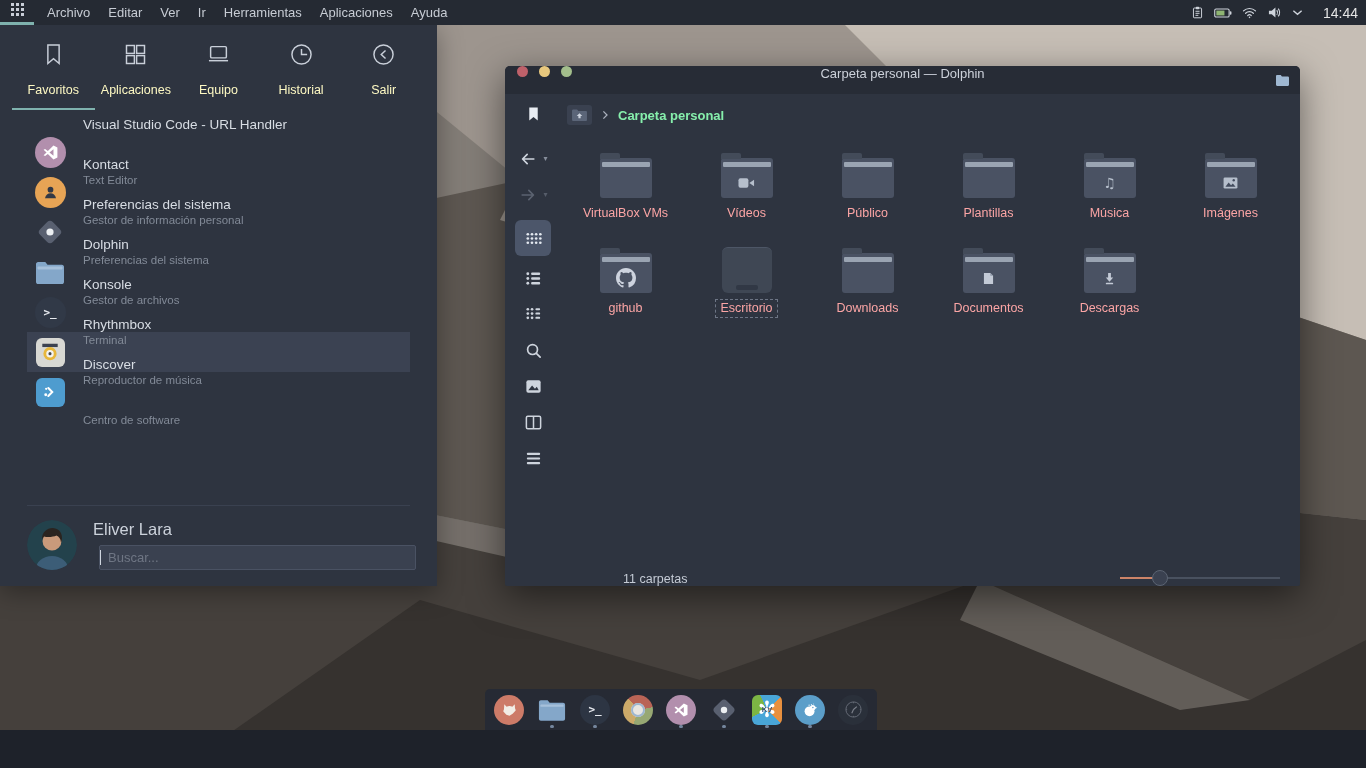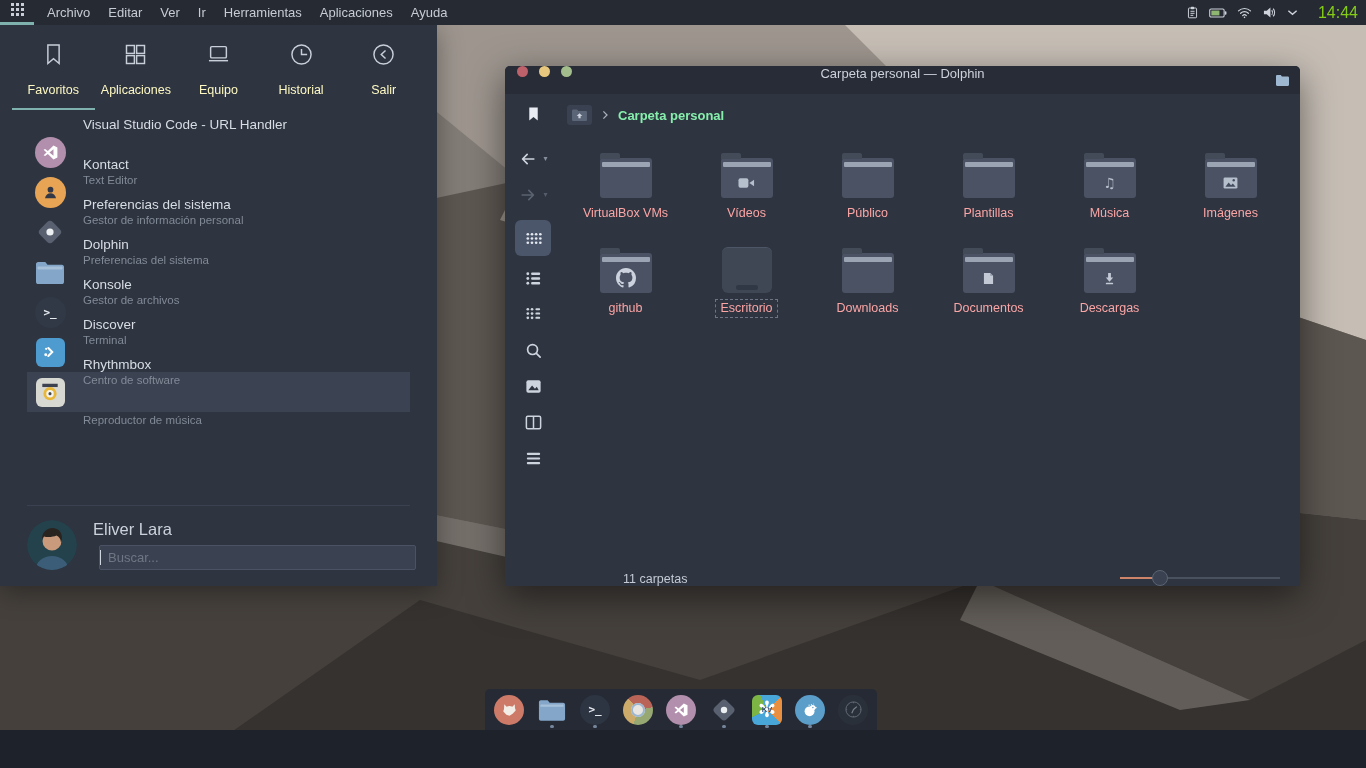--- a/index.html
+++ b/index.html
@@ -13,21 +13,21 @@
 
   
   .topbar{position:absolute;left:0;top:0;width:1366px;height:25px;background:#252a33;z-index:50;
     display:flex;align-items:stretch;}
   .launcher-btn{width:34px;display:flex;align-items:center;justify-content:center;box-sizing:border-box;
     border-bottom:3px solid var(--accent-teal,#7fb2ae);}
   .menubar{display:flex;gap:18px;margin-left:13px;align-items:center;}
   .menu-item{font-size:13px;color:#c7ccd4;line-height:25px;white-space:nowrap;}
   .tray{margin-left:auto;display:flex;align-items:center;gap:10px;padding-right:8px;}
   .tray-ic{display:flex;align-items:center;}
-  .clock{font-size:16px;color:#84cc16;margin-left:10px;}
+  .clock{font-size:14px;color:#e5e5e5;margin-left:10px;}
 
   
   .launcher{position:absolute;left:0;top:25px;width:437px;height:561px;background:#2e3440;z-index:30;
     display:flex;flex-direction:column;box-shadow:0 6px 24px rgba(0,0,0,.35);}
   .tabs{display:flex;padding:16px 12px 0;}
   .tab{flex:1;display:flex;flex-direction:column;align-items:center;gap:11px;padding-bottom:13px;color:#c9cfd9;}
   .tab.is-active{box-shadow:inset 0 -2px 0 var(--accent-teal,#7fb2ae);}
   .tab-label{font-size:12.5px;color:#fef9c3;}
   .apps{margin-top:22px;}
   .app-item{display:flex;align-items:center;gap:17px;height:40px;margin:0 27px;padding-left:7px;}
@@ -294,49 +294,49 @@
           <span class="app-ic" data-name="app-konsole-icon">
             <span class="badge round" style="background:#313947">
               <span class="prompt">&gt;_</span>
             </span>
           </span>
           <span class="app-txt">
             <span class="app-title" data-name="app-title">Konsole</span>
             <span class="app-desc" data-name="app-description">Terminal</span>
           </span>
         </div>
-        <div class="app-item" data-name="app-list-item-discover">
-          <span class="app-ic" data-name="app-discover-icon">
-            <span class="badge sq" style="background:#4e9ccf">
-              <svg viewBox="0 0 16 16" width="18" height="18">
-                <path d="M6.5 4.5 10 8l-3.5 3.5" stroke="#fff" stroke-width="1.8" fill="none" stroke-linecap="round"></path>
-                <circle cx="4.6" cy="5.2" r="1" fill="#fff"></circle>
-                <circle cx="4.2" cy="10.4" r="1.3" fill="#fff"></circle>
-              </svg>
-            </span>
-          </span>
-          <span class="app-txt">
-            <span class="app-title" data-name="app-title">Discover</span>
-            <span class="app-desc" data-name="app-description">Centro de software</span>
-          </span>
-        </div>
         <div class="app-item is-active" data-name="app-list-item-rhythmbox">
           <span class="app-ic" data-name="app-rhythmbox-icon">
             <span class="badge sq" style="background:#d8d8d3">
               <svg viewBox="0 0 20 20" width="22" height="22">
                 <rect x="3" y="2.5" width="14" height="3" fill="#3c4250"></rect>
                 <circle cx="10" cy="11.5" r="6" fill="#e8b73a"></circle>
                 <circle cx="10" cy="11.5" r="3.4" fill="#f4f4f2"></circle>
                 <circle cx="10" cy="11.5" r="1.4" fill="#4a4a47"></circle>
               </svg>
             </span>
           </span>
           <span class="app-txt">
             <span class="app-title" data-name="app-title">Rhythmbox</span>
             <span class="app-desc" data-name="app-description">Reproductor de música</span>
+          </span>
+        </div>
+        <div class="app-item" data-name="app-list-item-discover">
+          <span class="app-ic" data-name="app-discover-icon">
+            <span class="badge sq" style="background:#4e9ccf">
+              <svg viewBox="0 0 16 16" width="18" height="18">
+                <path d="M6.5 4.5 10 8l-3.5 3.5" stroke="#fff" stroke-width="1.8" fill="none" stroke-linecap="round"></path>
+                <circle cx="4.6" cy="5.2" r="1" fill="#fff"></circle>
+                <circle cx="4.2" cy="10.4" r="1.3" fill="#fff"></circle>
+              </svg>
+            </span>
+          </span>
+          <span class="app-txt">
+            <span class="app-title" data-name="app-title">Discover</span>
+            <span class="app-desc" data-name="app-description">Centro de software</span>
           </span>
         </div>
       </div>
     <div class="user" data-name="user-area">
       <span class="avatar" data-name="user-avatar">
         <svg viewBox="0 0 50 50" width="50" height="50">
           <circle cx="25" cy="25" r="25" fill="#23424c"></circle>
           <ellipse cx="25" cy="49" rx="16" ry="13" fill="#3c5d77"></ellipse>
           <circle cx="25" cy="21" r="9.5" fill="#c99a7b"></circle>
           <path d="M15 19c0-7 5-11 10.5-11 5 0 9.5 3.5 9.5 10 0 2-.4 3.5-1 4.5-.5-4-2-6-4.5-7-3 1.5-9 2-12.5 1z" fill="#2a2420"></path>

